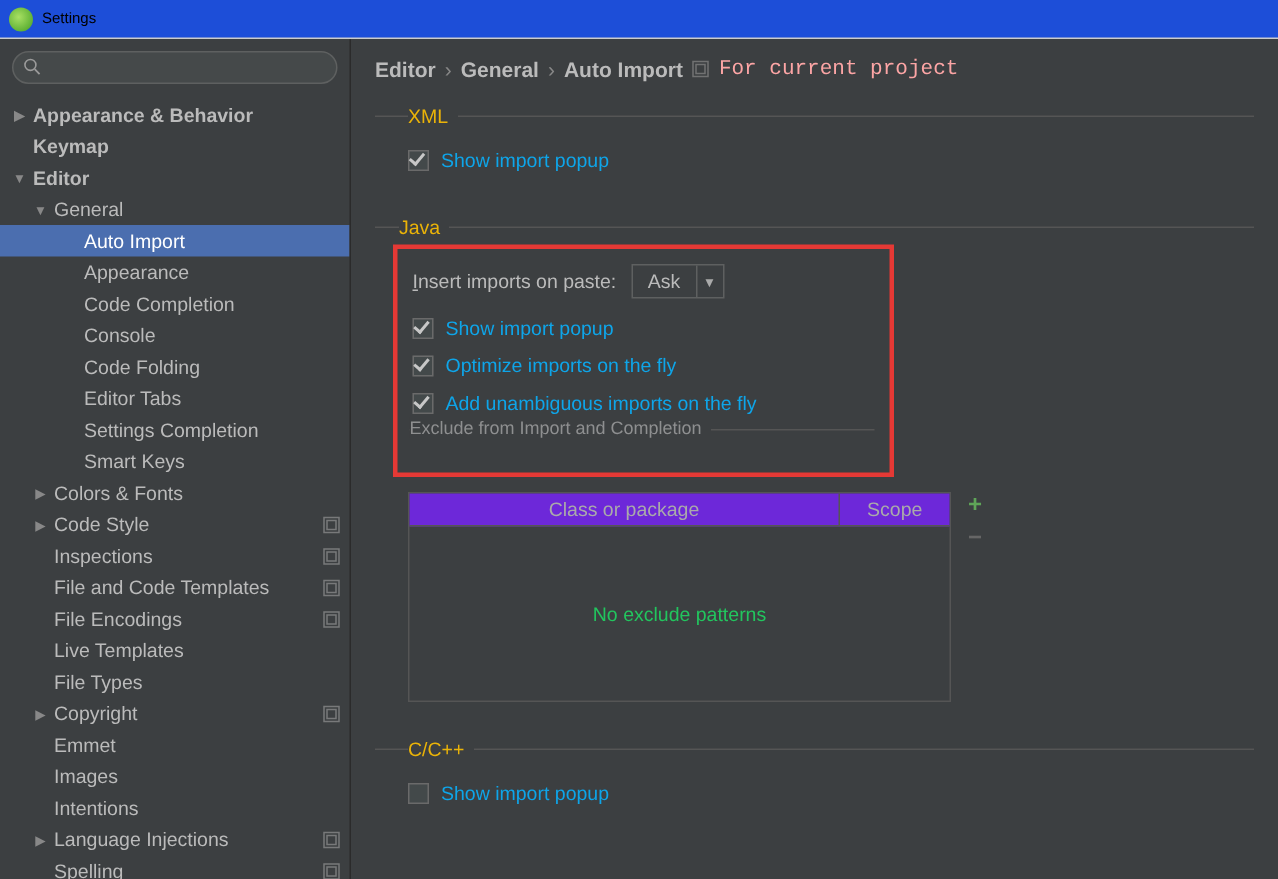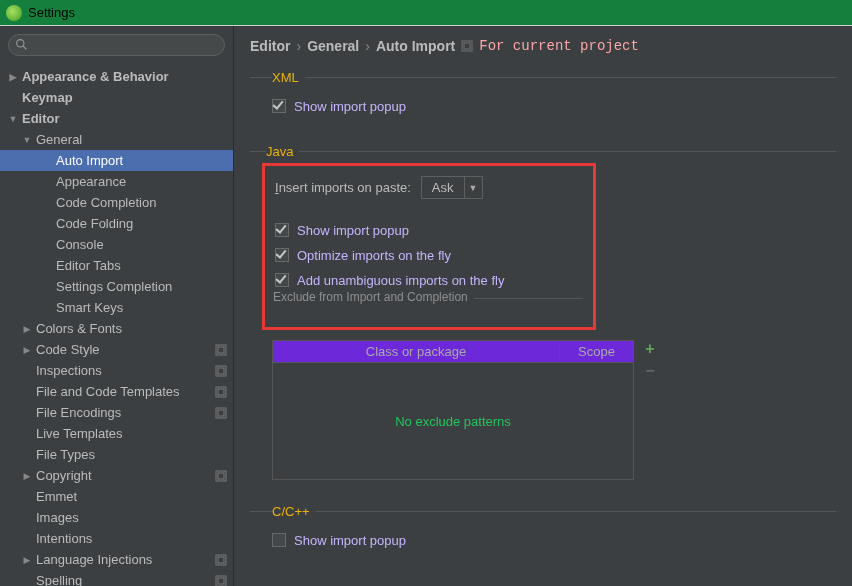--- a/index.html
+++ b/index.html
@@ -6,27 +6,27 @@
   body {
     font-family: "Segoe UI", Arial, sans-serif;
     font-size: 13px;
     background: #3c3f41;
     color: #bbbbbb;
     width: 852px;
     height: 586px;
     overflow: hidden;
   }
   .titlebar {
-    background: #15803d;
+    background: #1d4ed8;
     color: #000000;
     height: 26px;
     display: flex;
     align-items: center;
     padding: 0 6px;
-    font-size: 13px;
+    font-size: 10px;
     border-bottom: 1px solid #cccccc;
   }
   .titlebar .app-icon {
     width: 16px;
     height: 16px;
     margin-right: 6px;
     background: radial-gradient(circle at 40% 40%, #a8e063 0%, #56ab2f 80%);
     border-radius: 50%;
   }
   .content-area {
@@ -136,22 +136,23 @@
     font-size: 13px;
   }
   .highlight-box {
     border: 3px solid #e53935;
     padding: 10px 10px 8px 10px;
     margin: -6px 240px 10px -4px;
   }
 
   .row {
     display: flex;
+    align-items: center;
     margin: 4px 0 10px 0;
-    color: #c4b5fd;
+    color: #0ea5e9;
   }
   .checkbox {
     width: 14px;
     height: 14px;
     background: #43494a;
     border: 1px solid #6a6a6a;
     margin-right: 8px;
     position: relative;
     display: inline-block;
   }
@@ -159,21 +160,21 @@
     content: "";
     position: absolute;
     left: 2px;
     top: -1px;
     width: 4px;
     height: 8px;
     border: solid #c7c7c7;
     border-width: 0 2px 2px 0;
     transform: rotate(40deg);
   }
-  .form-row { display: flex; align-items: center; margin-bottom: 24px; }
+  .form-row { display: flex; align-items: center; margin-bottom: 12px; }
   .form-row label { margin-right: 10px; }
   .form-row label .ul { text-decoration: underline; }
   .select {
     display: flex;
     border: 1px solid #5e6060;
     background: #3c3f41;
     height: 23px;
   }
   .select .value { padding: 2px 10px; min-width: 26px; display:flex; align-items:center; }
   .select .btn {
@@ -291,25 +292,25 @@
         <div class="tree-item">
           <span class="tree-arrow none" style="--indent: 42px;">▶</span>
           <span class="tree-label">Appearance</span>
         </div>
         <div class="tree-item">
           <span class="tree-arrow none" style="--indent: 42px;">▶</span>
           <span class="tree-label">Code Completion</span>
         </div>
         <div class="tree-item">
           <span class="tree-arrow none" style="--indent: 42px;">▶</span>
+          <span class="tree-label">Console</span>
+        </div>
+        <div class="tree-item">
+          <span class="tree-arrow none" style="--indent: 42px;">▶</span>
           <span class="tree-label">Code Folding</span>
-        </div>
-        <div class="tree-item">
-          <span class="tree-arrow none" style="--indent: 42px;">▶</span>
-          <span class="tree-label">Console</span>
         </div>
         <div class="tree-item">
           <span class="tree-arrow none" style="--indent: 42px;">▶</span>
           <span class="tree-label">Editor Tabs</span>
         </div>
         <div class="tree-item">
           <span class="tree-arrow none" style="--indent: 42px;">▶</span>
           <span class="tree-label">Settings Completion</span>
         </div>
         <div class="tree-item">

